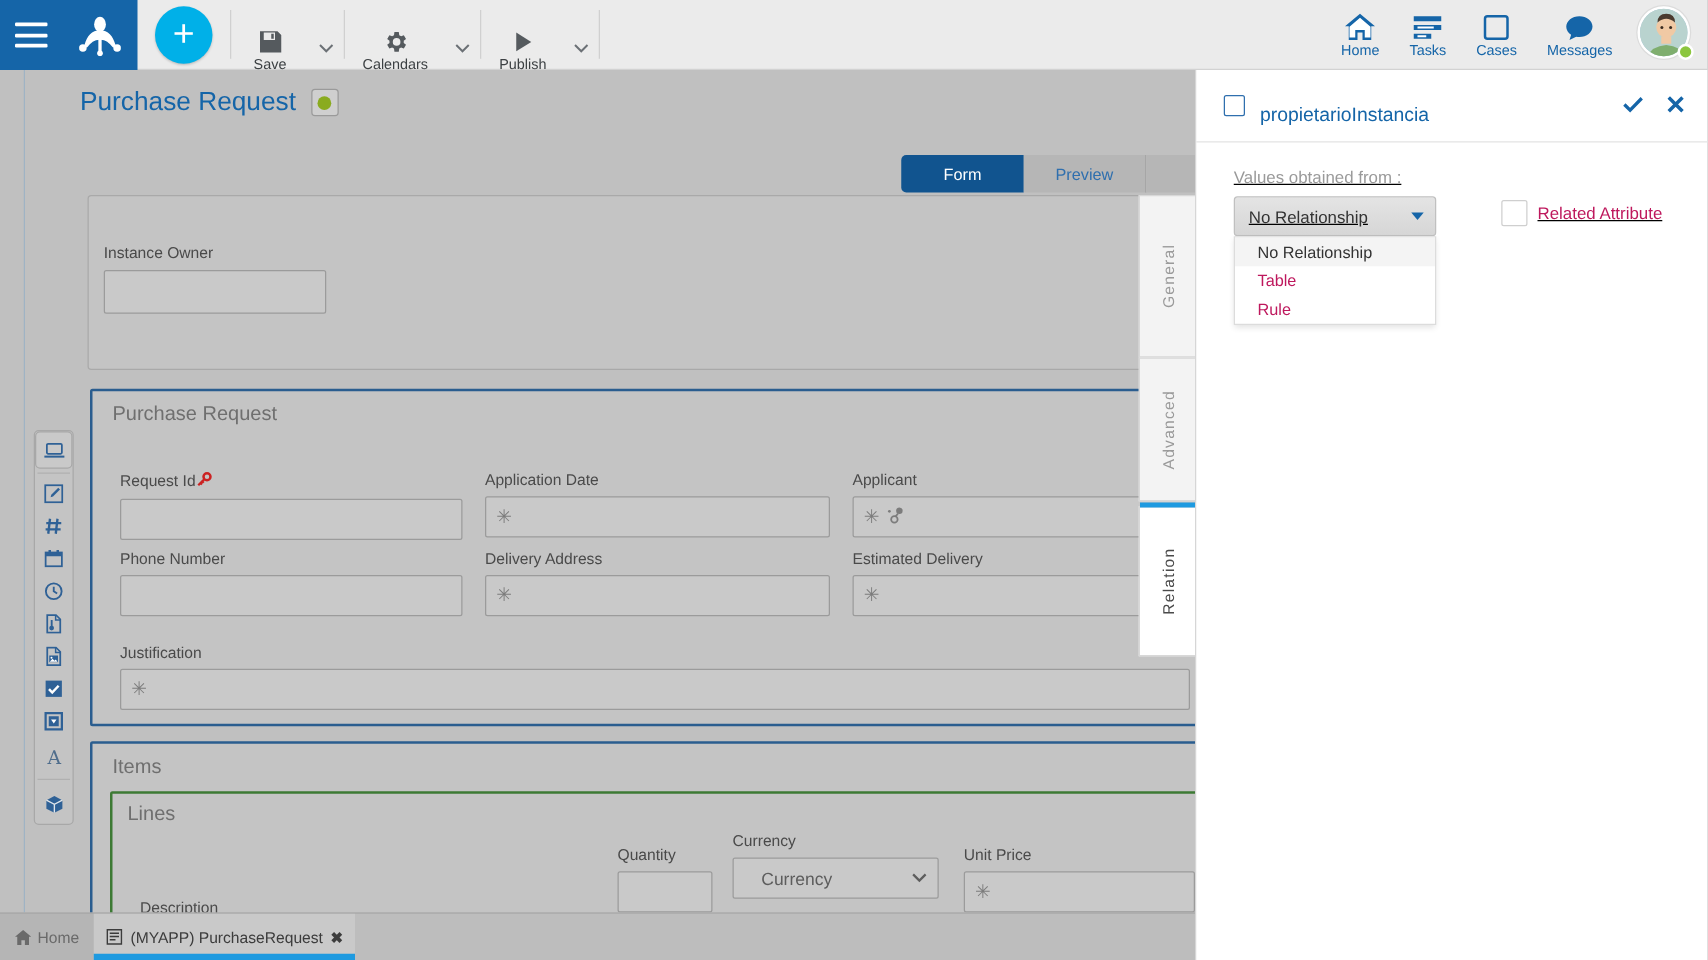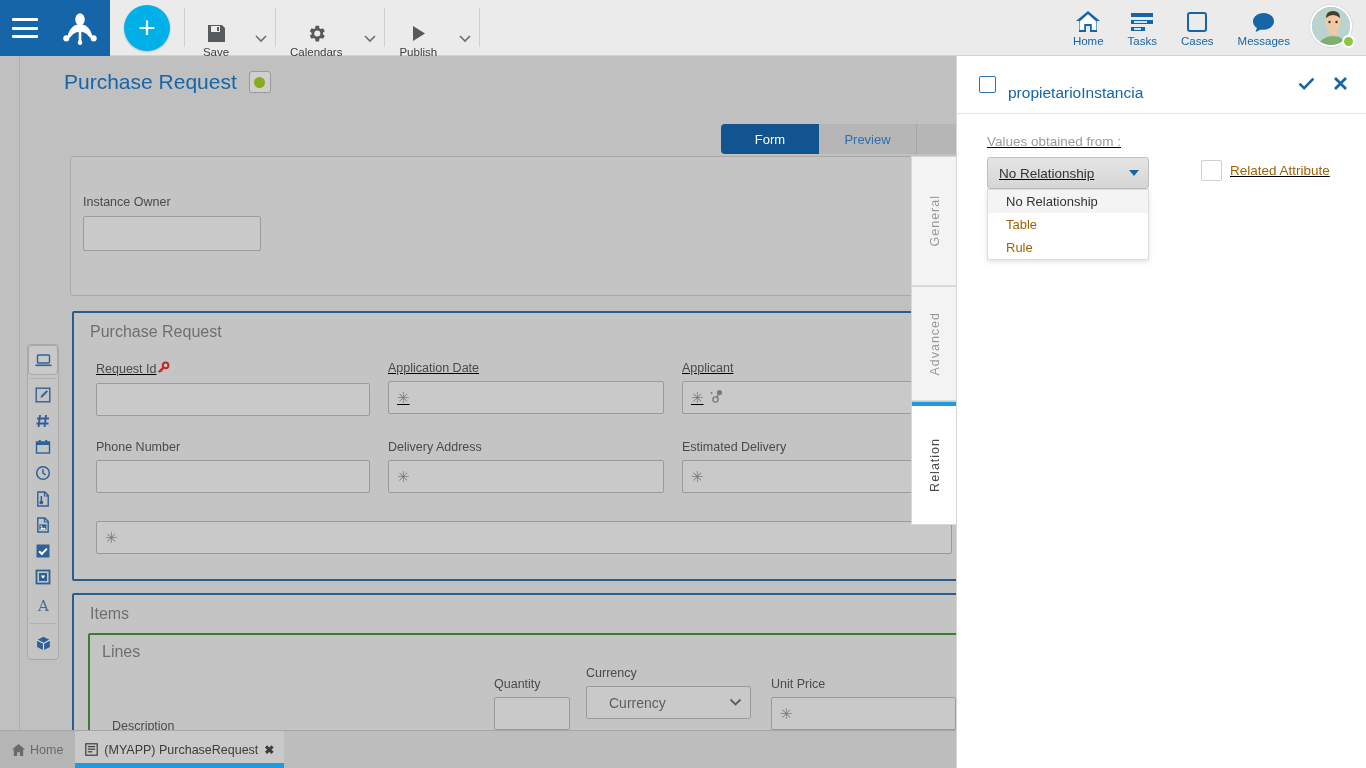--- a/index.html
+++ b/index.html
@@ -208,28 +208,28 @@
     border: 1px solid #c0c0c0; border-radius: 3px;
     display: flex; align-items: center; justify-content: space-between;
     padding: 0 9px 0 11px; font-size: 13.5px; color: #333; cursor: pointer;
     position: relative;
   }
   .caret-down { width:0;height:0;border-left:5px solid transparent;border-right:5px solid transparent;border-top:6px solid #1565a8; }
   #rel-options {
     position: absolute; left: 0; top: 32px; width: 162px;
     background: #fff; border: 1px solid #dcdcdc; box-shadow: 0 2px 5px rgba(0,0,0,.12);
   }
-  .opt { height: 23px; display: flex; align-items: center; padding-left: 18px; font-size: 13px; color: #a16207; cursor: pointer; }
+  .opt { height: 23px; display: flex; align-items: center; padding-left: 18px; font-size: 13px; color: #be185d; cursor: pointer; }
   .opt.sel { background: #f4f4f4; color: #333; }
   #rel-attr { display: flex; align-items: center; margin-left: 52px; padding-top: 3px;}
   #rel-attr-box {
     width: 21px; height: 21px; border: 1px solid #cfcfcf; background: #fff;
     border-radius: 2px; margin-right: 8px; cursor: pointer;
   }
-  #rel-attr-lbl { font-size: 13.5px; color: #a16207; }
+  #rel-attr-lbl { font-size: 13.5px; color: #be185d; }
 </style>
 </head>
 <body>
 
 <div id="topbar">
 
   <div id="brandblock">
     <div class="hamburger">
         <i></i>
         <i></i>
@@ -388,21 +388,21 @@
 
   <div id="view-tabs">
     <div class="vtab active">Form</div>
     <div class="vtab">Preview</div>
     <div class="vtab" style="min-width:60px;"></div>
   </div>
 
   <div id="pr-group">
     <div class="group-title">Purchase Request</div>
 
-    <div style="position:absolute; left:22px; top:48px; display:flex; gap:0;text-decoration:underline;">
+    <div style="position:absolute; left:22px; top:64px; display:flex; gap:0;">
 
       <div style="width:292px;">
         <div class="fld-label" style="display:flex;align-items:center;">
           <span>Request Id</span>
           <span style="margin-left:1px;">
             <svg width="13" height="13" viewBox="0 0 13 13">
                 <circle cx="8.6" cy="4.4" r="2.8" fill="none" stroke="#c22" stroke-width="2"></circle>
                 <path d="M6.6 6.2L1.6 11.2M3 9l1.6 1.6M4.4 7.6L6 9.2" stroke="#c22" stroke-width="1.8" fill="none"></path>
               </svg>
           </span>
@@ -446,20 +446,21 @@
       </div>
       <div style="width:292px;">
         <div class="fld-label">Estimated Delivery</div>
         <div class="fld-box" style="margin-top:6px;width:276px;">
             <span class="req-star">✳</span>
           </div>
       </div>
     </div>
 
     <div style="position:absolute; left:22px; top:202px; width:860px;">
+      <div class="fld-label">Justification</div>
       <div class="fld-box" style="margin-top:6px;width:856px;">
           <span class="req-star">✳</span>
         </div>
     </div>
   </div>
 
   <div id="items-group">
     <div class="group-title">Items</div>
 
     <div id="lines-group">

